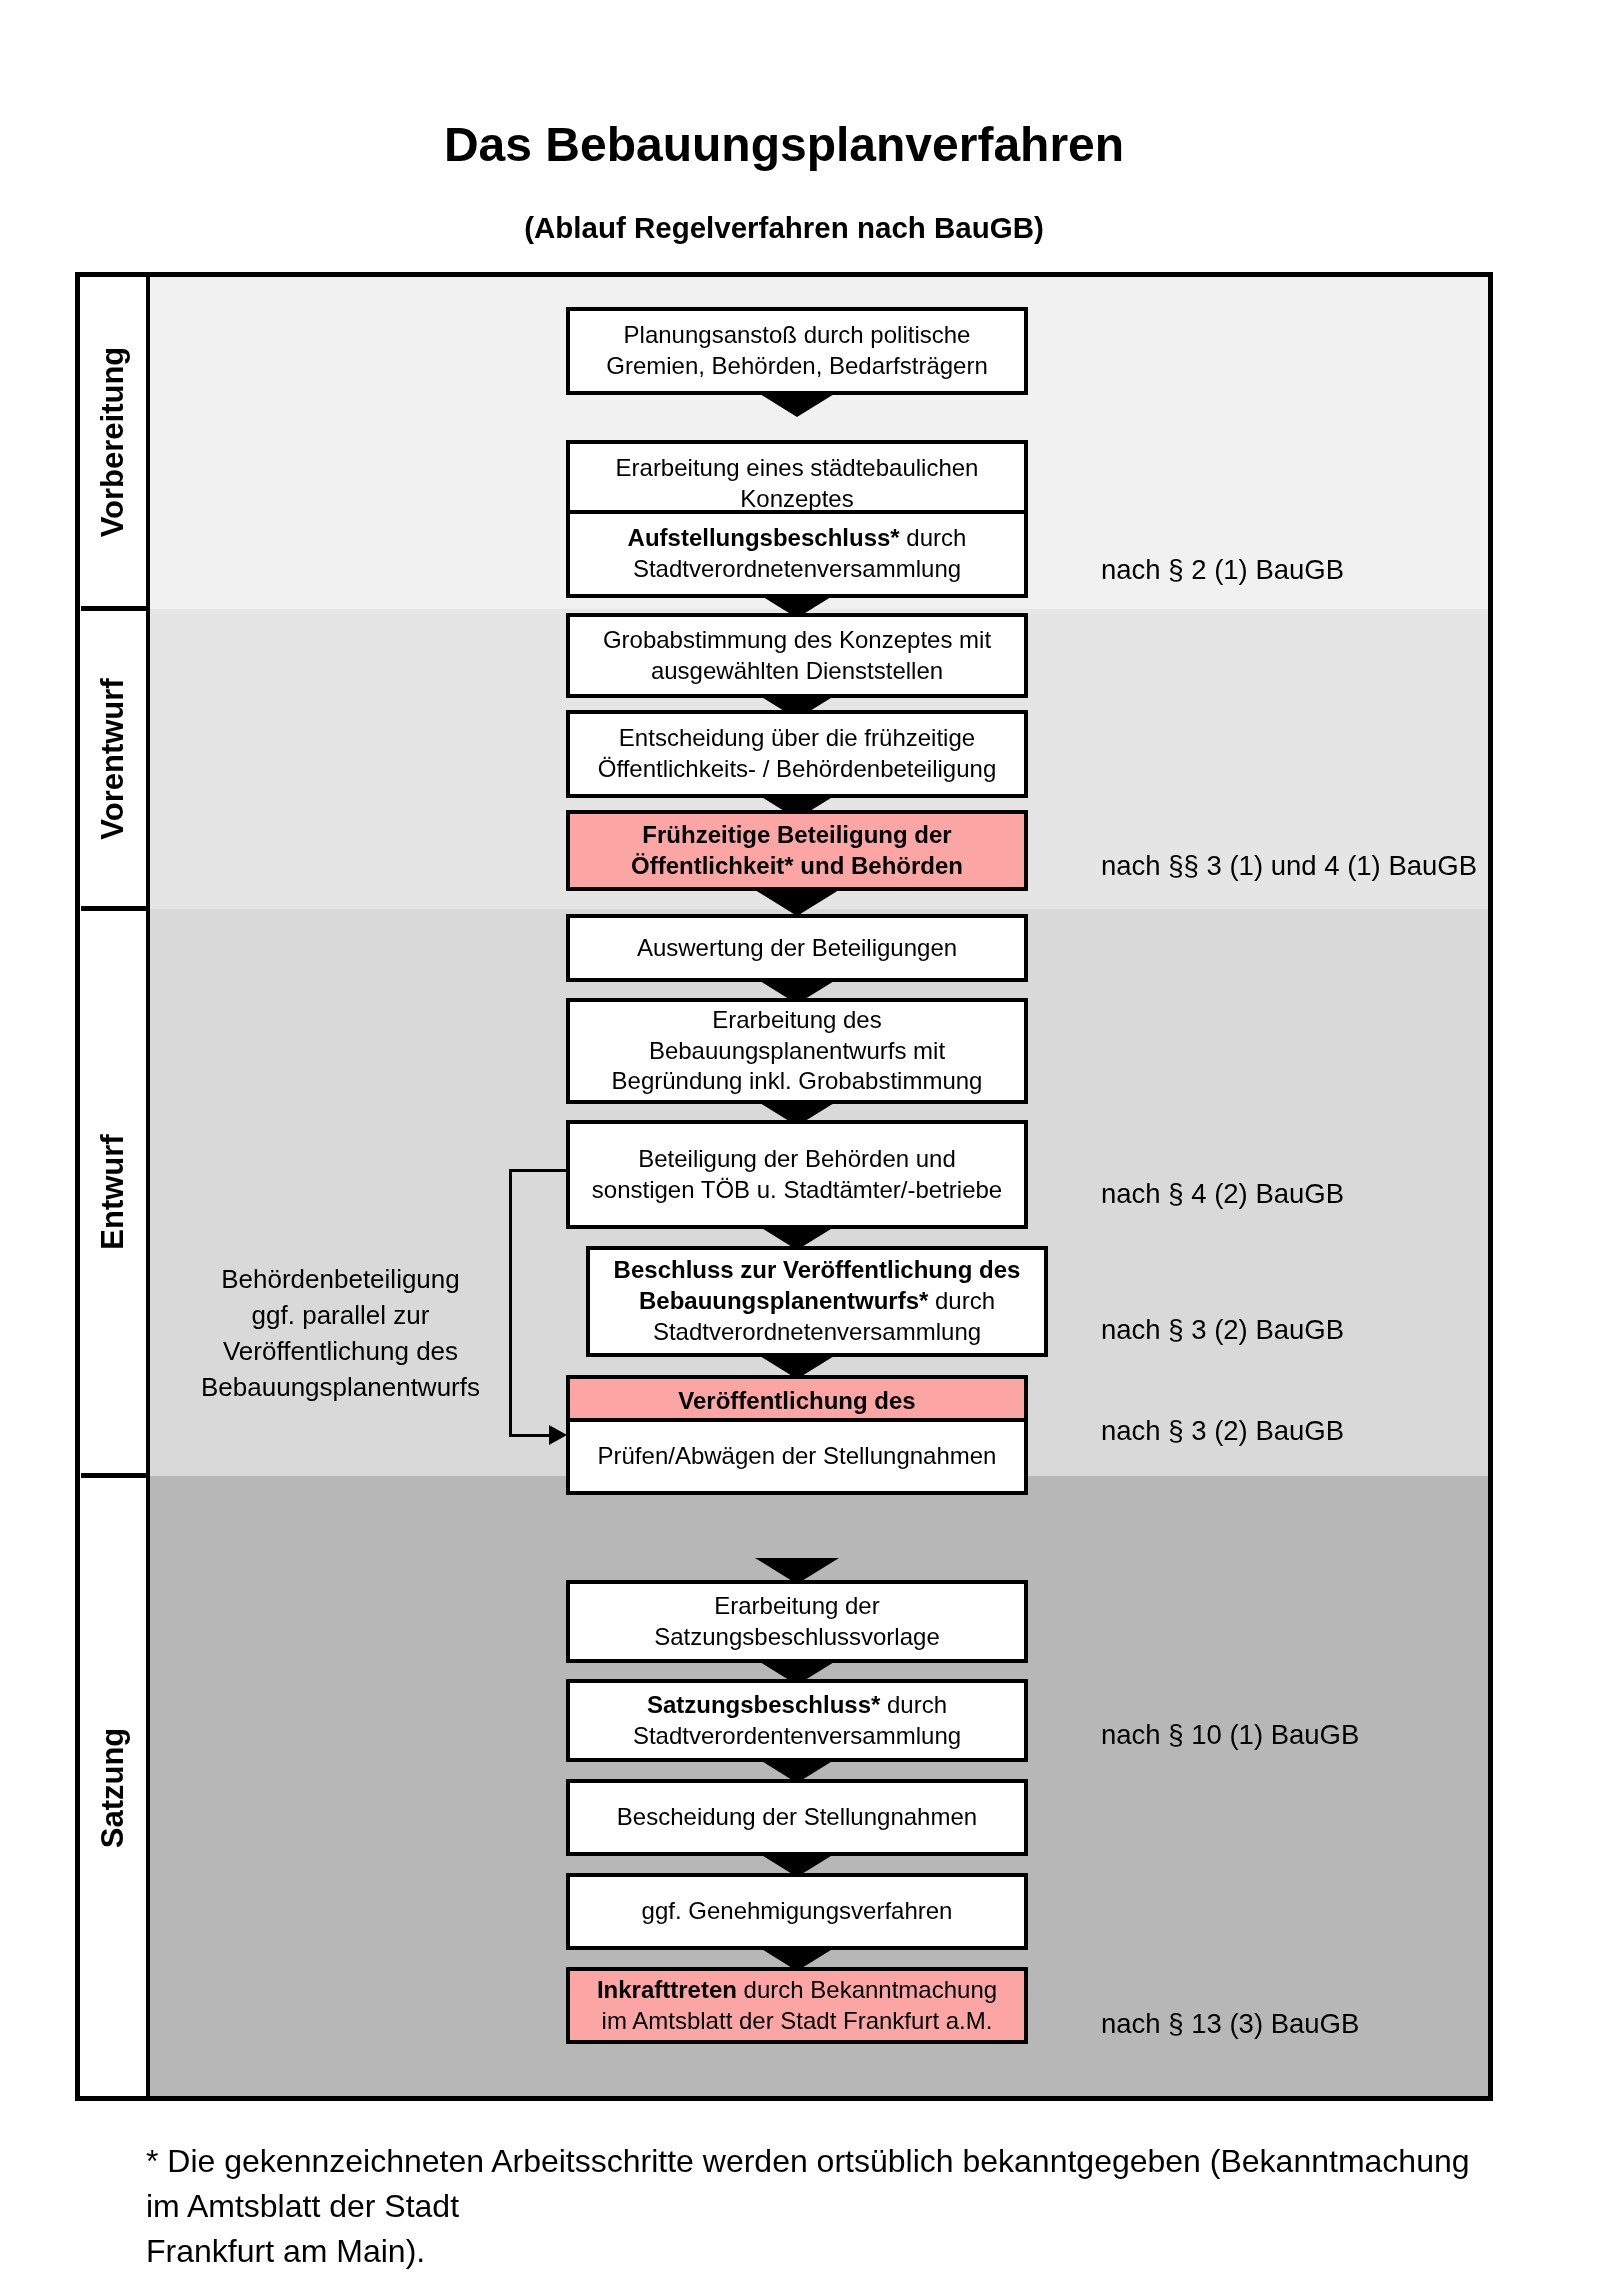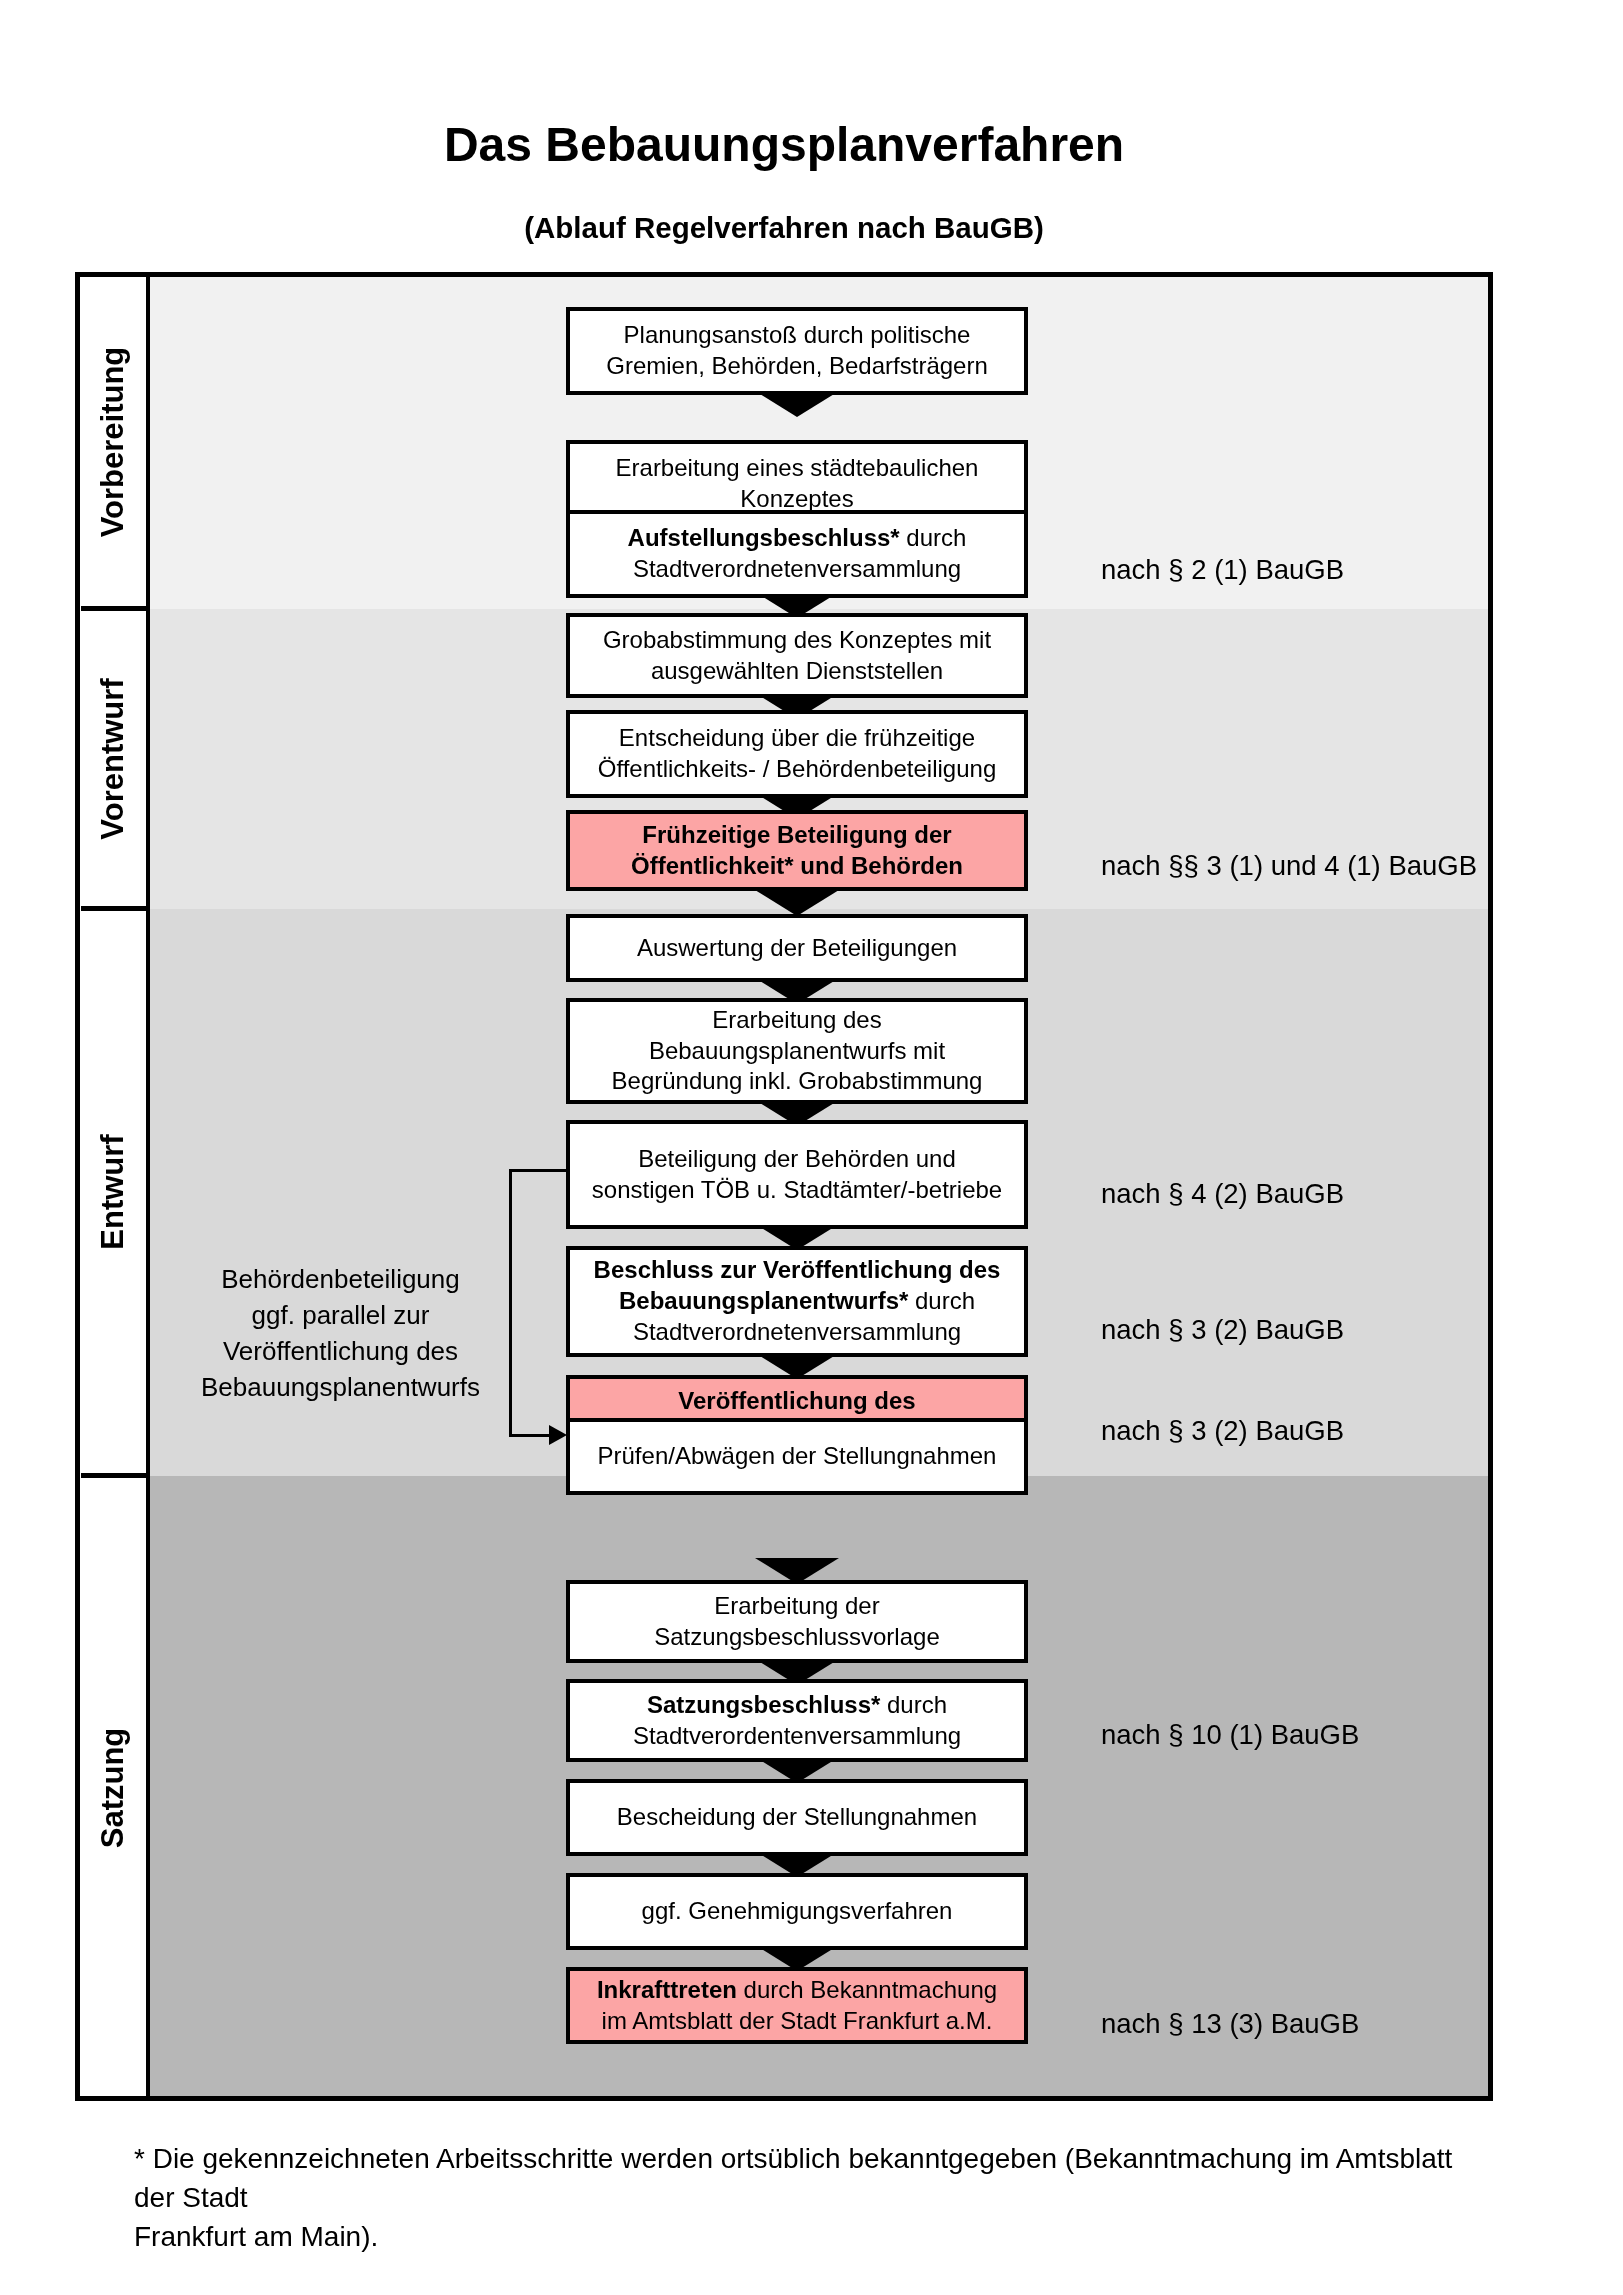--- a/index.html
+++ b/index.html
@@ -42,21 +42,21 @@
     background:#ffffff;border:4.6px solid #000;
     display:flex;align-items:center;justify-content:center;
     text-align:center;font-size:24px;line-height:1.28;
     padding:0 2.6px;white-space:pre-line;z-index:5;
   }
   .box .b{font-weight:bold;}
   .box.blue{background:#fca5a5;}
   .b-v1{top:307px;height:88px;} .b-v2{top:410px;height:88px;margin-top:30px;} .b-v3{top:510px;height:88px;}
   .b-v4{top:613px;height:85px;} .b-v5{top:710px;height:88px;} .b-v6{top:810px;height:81px;}
   .b-e1{top:914px;height:68px;} .b-e2{top:998px;height:106px;} .b-e3{top:1120px;height:109px;}
-  .b-e4{top:1246px;height:111px;} .b-e5{top:1375px;height:83px;}
+  .b-e4{top:1246px;height:111px;margin-left:20px;} .b-e5{top:1375px;height:83px;}
   .b-s1{top:1418px;height:77px;} .b-s2{top:1580px;height:83px;} .b-s3{top:1679px;height:83px;}
   .b-s4{top:1779px;height:77px;} .b-s5{top:1873px;height:77px;} .b-s6{top:1967px;height:77px;}
   
   .fa{
     position:absolute;left:755px;width:0;height:0;z-index:4;
     border-left:42px solid transparent;border-right:42px solid transparent;
     border-top:26px solid #000;
   }
   
   .anno{position:absolute;left:1101px;font-size:27.5px;z-index:6;white-space:nowrap;}
@@ -69,22 +69,22 @@
   }
   .br-v{position:absolute;left:509px;top:1169px;width:3.3px;height:268px;background:#000;z-index:4;}
   .br-h-top{position:absolute;left:509px;top:1169px;width:57px;height:3.3px;background:#000;z-index:4;}
   .br-h-bot{position:absolute;left:509px;top:1434px;width:42px;height:3.3px;background:#000;z-index:4;}
   .br-head{
     position:absolute;left:549px;top:1425px;width:0;height:0;z-index:4;
     border-top:10.5px solid transparent;border-bottom:10.5px solid transparent;
     border-left:18.3px solid #000;
   }
   .footnote{
-    position:absolute;left:134px;top:2139px;width:1335px;
-    font-size:28px;line-height:1.4;white-space:pre-line;
+    position:absolute;left:146px;top:2139px;width:1335px;
+    font-size:32px;line-height:1.4;white-space:pre-line;
   }
 </style>
 </head>
 <body>
 
 <div class="page">
 
   <div class="title">Das Bebauungsplanverfahren</div>
   <div class="subtitle">(Ablauf Regelverfahren nach BauGB)</div>
 

